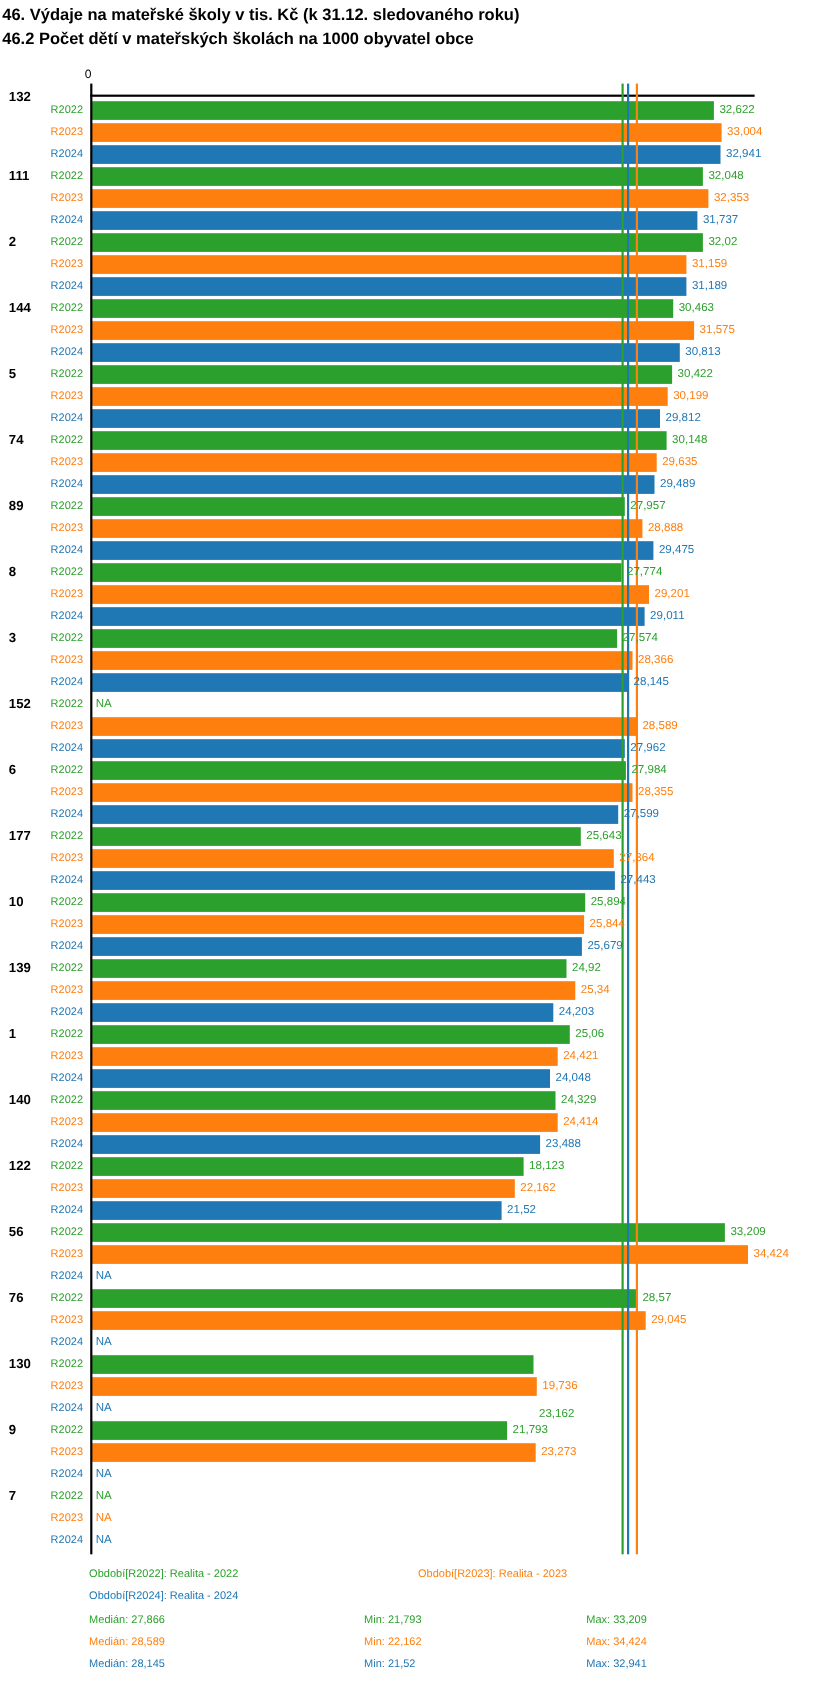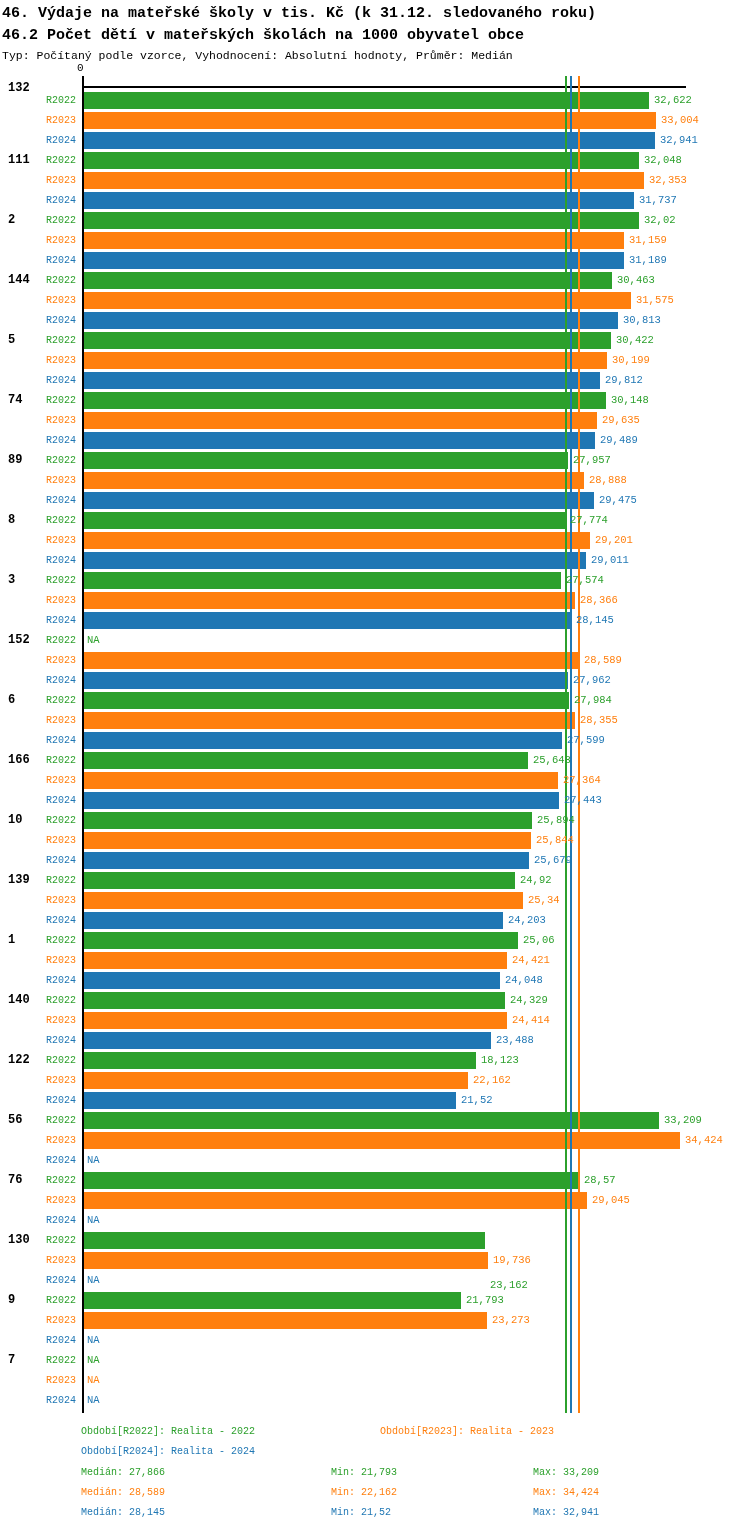--- a/index.html
+++ b/index.html
@@ -1,18 +1,18 @@
 <!DOCTYPE html>
 <html><head>
 <meta charset="utf-8">
 <style>
   html,body { margin:0; padding:0; background:#ffffff; }
   #canvas {
     position:relative; width:750px; height:1532px; background:#ffffff;
-    font-family:Liberation Mono, monospace; overflow:hidden;
+    font-family:Liberation Sans, sans-serif; overflow:hidden;
   }
   .title   { position:absolute; left:2px; top:5px;  font-size:15px; font-weight:bold; color:#000; white-space:pre; }
   .subtitle{ position:absolute; left:2px; top:27px; font-size:15px; font-weight:bold; color:#000; white-space:pre; }
   .meta    { position:absolute; left:2px; top:49px; font-size:11.5px; color:#000; white-space:pre; }
 
   .zero-label { position:absolute; left:77px; top:62px; font-size:11px; color:#000; }
   .y-axis { position:absolute; left:82px; top:76px; width:2px; height:1337px; background:#000; z-index:3; }
   .x-axis { position:absolute; left:82px; top:86px; width:604px; height:2px; background:#000; z-index:3; }
 
   .entity-label { position:absolute; left:8px; width:36px; font-size:12px; font-weight:bold; color:#000; line-height:17px; z-index:2; }
@@ -22,21 +22,20 @@
   .median-line  { position:absolute; top:76px; width:2px; height:1337px; z-index:4; }
 
   .legend-item { position:absolute; font-size:10px; white-space:pre; }
 </style>
 </head>
 <body>
 
 <div id="canvas">
   <div class="title">46. Výdaje na mateřské školy v tis. Kč (k 31.12. sledovaného roku)</div>
   <div class="subtitle">46.2 Počet dětí v mateřských školách na 1000 obyvatel obce</div>
-  <div class="meta">Typ: Počítaný podle vzorce, Vyhodnocení: Absolutní hodnoty, Průměr: Medián</div>
 
   <div>
     <div class="zero-label">0</div>
     <div class="y-axis"></div>
     <div class="x-axis"></div>
     <div id="median-lines">
         <div class="median-line" style="left: 565.475px; background: rgb(44, 160, 44);"></div>
         <div class="median-line" style="left: 578.019px; background: rgb(255, 127, 14);"></div>
         <div class="median-line" style="left: 570.316px; background: rgb(31, 119, 180);"></div>
       </div>
@@ -143,21 +142,21 @@
         <span class="entity-label" style="top: 692px;">6</span>
         <span class="year-label" style="top: 692px; color: rgb(44, 160, 44);">R2022</span>
         <div class="bar" style="top: 692px; width: 486px; background: rgb(44, 160, 44);"></div>
         <span class="bar-value" style="top: 692px; left: 574px; color: rgb(44, 160, 44);">27,984</span>
         <span class="year-label" style="top: 712px; color: rgb(255, 127, 14);">R2023</span>
         <div class="bar" style="top: 712px; width: 492px; background: rgb(255, 127, 14);"></div>
         <span class="bar-value" style="top: 712px; left: 580px; color: rgb(255, 127, 14);">28,355</span>
         <span class="year-label" style="top: 732px; color: rgb(31, 119, 180);">R2024</span>
         <div class="bar" style="top: 732px; width: 479px; background: rgb(31, 119, 180);"></div>
         <span class="bar-value" style="top: 732px; left: 567px; color: rgb(31, 119, 180);">27,599</span>
-        <span class="entity-label" style="top: 752px;">166</span>
+        <span class="entity-label" style="top: 752px;">177</span>
         <span class="year-label" style="top: 752px; color: rgb(44, 160, 44);">R2022</span>
         <div class="bar" style="top: 752px; width: 445px; background: rgb(44, 160, 44);"></div>
         <span class="bar-value" style="top: 752px; left: 533px; color: rgb(44, 160, 44);">25,643</span>
         <span class="year-label" style="top: 772px; color: rgb(255, 127, 14);">R2023</span>
         <div class="bar" style="top: 772px; width: 475px; background: rgb(255, 127, 14);"></div>
         <span class="bar-value" style="top: 772px; left: 563px; color: rgb(255, 127, 14);">27,364</span>
         <span class="year-label" style="top: 792px; color: rgb(31, 119, 180);">R2024</span>
         <div class="bar" style="top: 792px; width: 476px; background: rgb(31, 119, 180);"></div>
         <span class="bar-value" style="top: 792px; left: 564px; color: rgb(31, 119, 180);">27,443</span>
         <span class="entity-label" style="top: 812px;">10</span>

